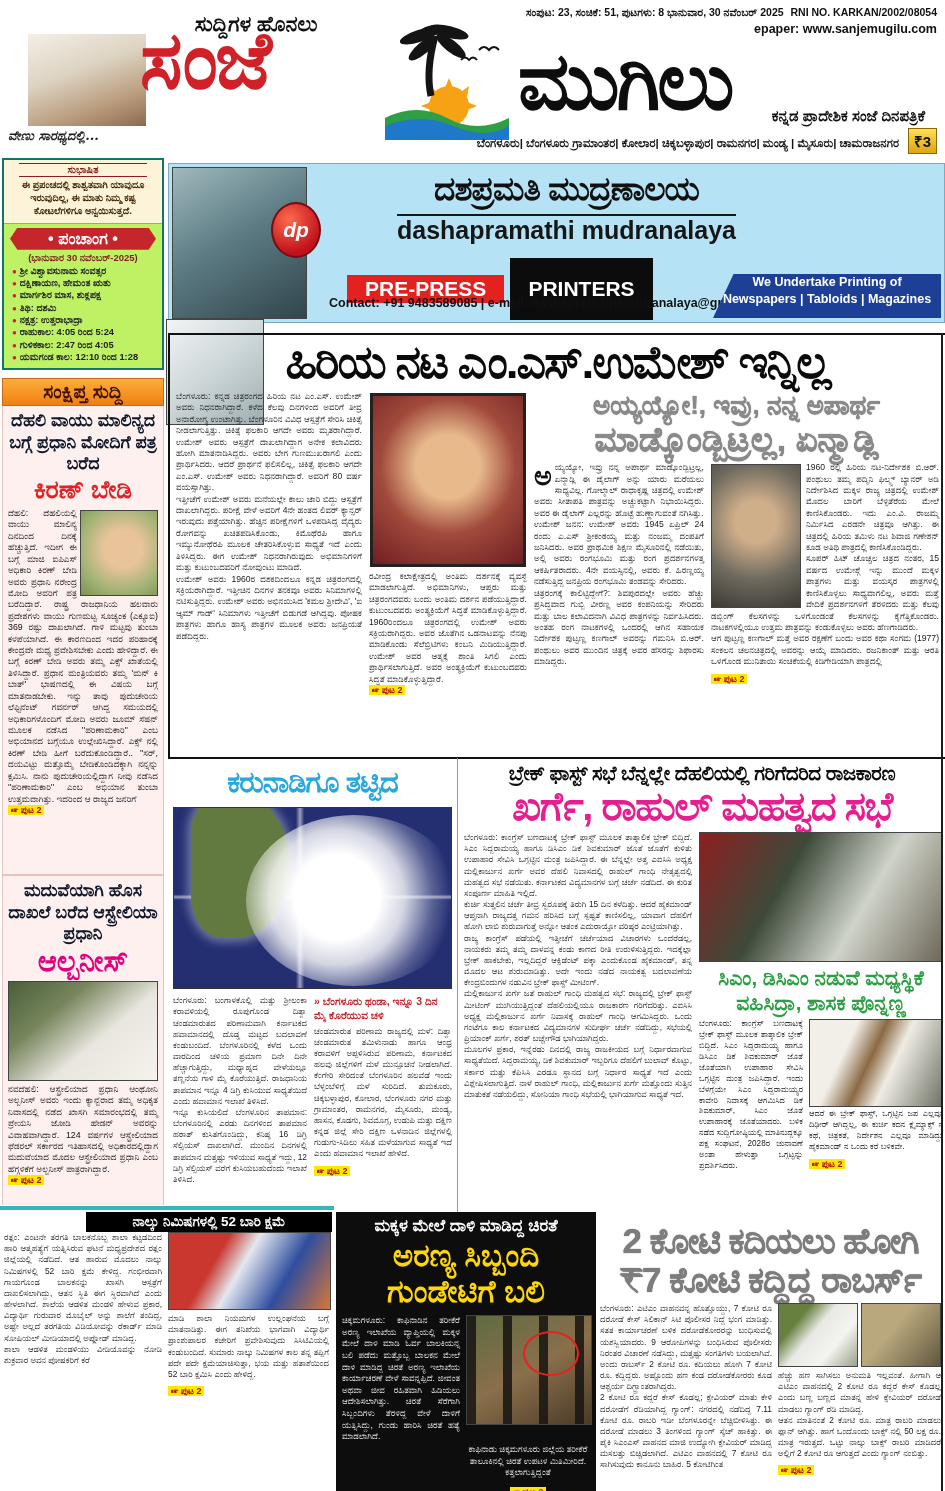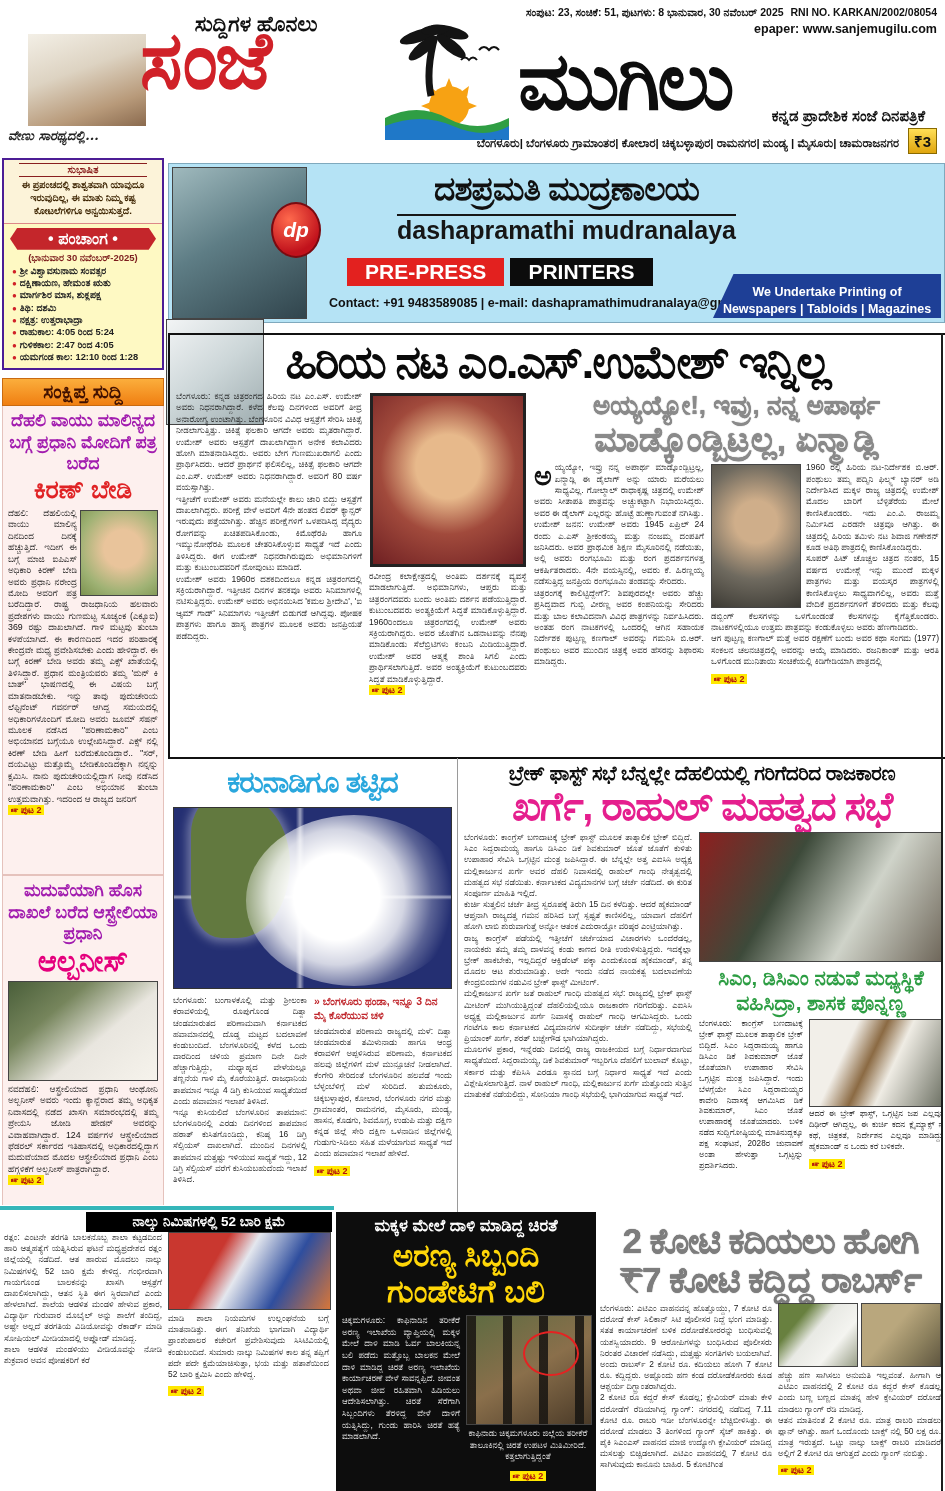--- a/index.html
+++ b/index.html
@@ -38,38 +38,38 @@
      background:radial-gradient(circle at 42% 48%,#ffffff 0 28%,rgba(255,255,255,.8) 44%,rgba(255,255,255,.25) 62%,rgba(255,255,255,0) 75%);}
   
   .issue-line{font-size:10.5px;}
   .title-red{font-size:80px;font-weight:800;color:#d02128;letter-spacing:-3px;line-height:1;}
   .title-black{font-size:80px;font-weight:800;color:#0d0d0d;letter-spacing:-3px;line-height:1;}
   .price{background:linear-gradient(#ffdf56,#dfa50e);border:1px solid #8a6a00;font-weight:800;
      font-size:15px;padding:2px 5px;}
   
   .ad{background:#b5e3f5;border:1px solid #7fa9bd;}
   .tag-red{background:#e3211f;color:#fff;font-weight:800;font-size:21px;padding:2px 18px;display:inline-block;}
-  .tag-black{background:#0c0c0c;color:#fff;font-weight:800;font-size:21px;padding:2px 18px;display:inline-block;margin-left:6px;}
+  .tag-black{background:#0c0c0c;color:#fff;font-weight:800;font-size:21px;padding:19px 18px;display:inline-block;margin-left:6px;}
   .ad-ribbon{background:#1e3f96;color:#fff;font-weight:bold;font-size:12.5px;line-height:1.35;
-     clip-path:polygon(9% 0,100% 0,100% 100%,0 100%);display:flex;flex-direction:column;justify-content:flex-end;text-align:center;}
-  
-  .sb-top{border:2px solid #4c1d95;background:#fef9c3;}
+     clip-path:polygon(9% 0,100% 0,100% 100%,0 100%);display:flex;flex-direction:column;justify-content:flex-start;text-align:center;}
+  
+  .sb-top{border:2px solid #0f766e;background:#bef264;}
   .sb-subq{background:#fcf3d9;padding:3px 5px 5px;border-bottom:1px solid #d88;}
   .sb-subq .hd{font-size:10px;color:#8a1f1f;text-align:center;font-weight:800;border-top:1px solid #8a1f1f;border-bottom:1px solid #8a1f1f;margin:0 10px 2px;}
   .sb-subq .qt{font-size:9.6px;font-weight:bold;color:#3c2300;text-align:center;line-height:1.35;}
   .ribbon{background:#c4262b;color:#fff;font-weight:800;font-size:16px;text-align:center;
      clip-path:polygon(0 50%,5% 0,95% 0,100% 50%,95% 100%,5% 100%);padding:2px 0;margin:4px 6px 2px;}
   .pan-date{font-size:9.5px;font-weight:800;color:#7c1d1d;text-align:center;}
   .pan-list{list-style:none;margin:2px 0 0;padding:0 4px 4px 8px;}
   .pan-list li{font-size:9.3px;font-weight:bold;color:#222;line-height:1.22;margin-bottom:1px;}
   .pan-list .dot{color:#d02128;margin-right:3px;font-size:8px;}
   .brief-hd{background:linear-gradient(#fbae3c,#f07f12);color:#401000;font-weight:800;font-size:19px;
      text-align:center;padding:2px 0;border:1px solid #c96a10;}
   .sb-body{background:#fdf0ee;border:1px solid #e5c2bc;border-top:none;padding:4px 5px;}
-  .sb-hl{font-size:17.5px;font-weight:800;color:#a21caf;text-align:center;line-height:1.22;}
+  .sb-hl{font-size:17.5px;font-weight:800;color:#0f172a;text-align:center;line-height:1.22;}
   .sb-name-red{font-size:25px;font-weight:800;color:#e02325;text-align:center;line-height:1.1;margin:2px 0 4px;}
   .sb-name-pink{font-size:29px;font-weight:800;color:#e5007d;text-align:center;line-height:1.05;margin:2px 0 4px;}
   .sb-txt{font-size:8.8px;line-height:1.3;text-align:justify;white-space:pre-line;}
   
   .p2{background:#ffe800;color:#b30f0f;font-weight:800;font-size:9px;padding:0 3px;white-space:nowrap;}
   
   .lead-box{border:2px solid #111;}
   .lead-hl{font-size:46px;font-weight:800;letter-spacing:-2px;line-height:1.04;text-align:center;color:#0a0a0a;padding-top:4px;}
   .lead-sub1{font-size:26px;font-weight:800;color:#8a8a8a;text-shadow:0 0 1px #555;text-align:center;line-height:1.15;}
   .lead-sub2{font-size:34px;font-weight:800;color:#8a8a8a;text-shadow:0 0 1px #555;text-align:center;line-height:1.1;}
@@ -288,21 +288,21 @@
 
   <section class="abs bm-box" style="left:336px;top:1212px;width:260px;height:279px;overflow:hidden;">
     <div class="bm-kicker">ಮಕ್ಕಳ ಮೇಲೆ ದಾಳಿ ಮಾಡಿದ್ದ ಚಿರತೆ</div>
     <div class="bm-hl">ಅರಣ್ಯ ಸಿಬ್ಬಂದಿ ಗುಂಡೇಟಿಗೆ ಬಲಿ</div>
     <div style="display:flex;padding:0 6px;">
       <div class="bm-txt" style="width:118px;flex:none;">ಚಿಕ್ಕಮಗಳೂರು: ಕಾಫಿನಾಡಿನ ತರೀಕೆರೆ ಅರಣ್ಯ ಇಲಾಖೆಯ ವ್ಯಾಪ್ತಿಯಲ್ಲಿ ಮಕ್ಕಳ ಮೇಲೆ ದಾಳಿ ಮಾಡಿ ಓರ್ವ ಬಾಲಕಿಯನ್ನ ಬಲಿ ಪಡೆದು ಮತ್ತೊಬ್ಬ ಬಾಲಕನ ಮೇಲೆ ದಾಳಿ ಮಾಡಿದ್ದ ಚಿರತೆ ಅರಣ್ಯ ಇಲಾಖೆಯ ಕಾರ್ಯಾಚರಣೆ ವೇಳೆ ಸಾವನ್ನಪ್ಪಿದೆ. ಜೀವಂತ ಅಥವಾ ಜೀವ ರಹಿತವಾಗಿ ಹಿಡಿಯಲು ಆದೇಶಿಸಲಾಗಿತ್ತು. ಚಿರತೆ ಸೆರೆಗಾಗಿ ಸಿಬ್ಬಂದಿಗಳು ತೆರಳಿದ್ದ ವೇಳೆ ದಾಳಿಗೆ ಯತ್ನಿಸಿದ್ದು, ಗುಂಡು ಹಾರಿಸಿ ಚಿರತೆ ಹತ್ಯೆ ಮಾಡಲಾಗಿದೆ.</div>
       <div style="flex:1;min-width:0;margin-left:6px;">
         <div class="ph ph-leopard" style="width:100%;height:108px;">
             <div class="circle"></div>
           </div>
-        <span class="bm-txt" style="display:block;text-align:center;margin-top:3px;">ಕಾಫಿನಾಡು ಚಿಕ್ಕಮಗಳೂರು ಜಿಲ್ಲೆಯ ತರೀಕೆರೆ ತಾಲೂಕಿನಲ್ಲಿ ಚಿರತೆ ಉಪಟಳ ಮಿತಿಮೀರಿದೆ. ಕತ್ತಲಾಗುತ್ತಿದ್ದಂತೆ</span>
+        <span class="bm-txt" style="display:block;text-align:center;margin-top:19px;">ಕಾಫಿನಾಡು ಚಿಕ್ಕಮಗಳೂರು ಜಿಲ್ಲೆಯ ತರೀಕೆರೆ ತಾಲೂಕಿನಲ್ಲಿ ಚಿರತೆ ಉಪಟಳ ಮಿತಿಮೀರಿದೆ. ಕತ್ತಲಾಗುತ್ತಿದ್ದಂತೆ</span>
         <div class="ctr" style="margin-top:2px;"><span class="p2"><span>☞</span> <span>ಪುಟ 2</span></span></div>
       </div>
     </div>
   </section>
 
   <section class="abs" style="left:600px;top:1212px;width:341px;height:279px;overflow:hidden;">
     <div class="br-hl" style="margin-top:10px;">2 ಕೋಟಿ ಕದಿಯಲು ಹೋಗಿ ₹7 ಕೋಟಿ ಕದ್ದಿದ್ದ ರಾಬರ್ಸ್</div>
     <div style="display:flex;margin-top:4px;">
       <div class="body-txt" style="width:172px;flex:none;font-size:8.4px;">ಬೆಂಗಳೂರು: ಎಟಿಎಂ ವಾಹನವನ್ನ ಹೊತ್ತೊಯ್ದು, 7 ಕೋಟಿ ರೂ ದರೋಡೆ ಕೇಸ್ ಸಿಲಿಕಾನ್ ಸಿಟಿ ಪೊಲೀಸರ ನಿದ್ದೆ ಭಂಗ ಮಾಡಿತ್ತು. ಸತತ ಕಾರ್ಯಾಚರಣೆ ಬಳಿಕ ದರೋಡೆಕೋರರನ್ನು ಬಂಧಿಸುವಲ್ಲಿ ಯಶಸ್ವಿಯಾದರು. 9 ಆರೋಪಿಗಳನ್ನು ಬಂಧಿಸಿರುವ ಪೊಲೀಸರು ನಿರಂತರ ವಿಚಾರಣೆ ನಡೆಸಿದ್ದು, ಮತ್ತಷ್ಟು ಸಂಗತಿಗಳು ಬಯಲಾಗಿವೆ. ಅಂದು ರಾಬರ್ಸ್ 2 ಕೋಟಿ ರೂ. ಕದಿಯಲು ಹೋಗಿ 7 ಕೋಟಿ ರೂ. ಕದ್ದಿದ್ದರು. ಅಷ್ಟೊಂದು ಹಣ ಕಂಡ ದರೋಡೆಕೋರರು ಕೂಡ ಆಶ್ಚರ್ಯ ದಿಗ್ಭ್ರಾಂತರಾಗಿದ್ದರು.
 2 ಕೋಟಿ ರೂ ಕದ್ದರೆ ಕೇಸ್ ಕೊಡಲ್ಲ; ಕ್ಸೇವಿಯರ್ ಮಾತು ಕೇಳಿ ದರೋಡೆಗೆ ರೆಡಿಯಾಗಿದ್ದ ಗ್ಯಾಂಗ್: ನಗರದಲ್ಲಿ ನಡೆದಿದ್ದ 7.11 ಕೋಟಿ ರೂ. ರಾಬರಿ ಇಡೀ ಬೆಂಗಳೂರನ್ನೇ ಬೆಚ್ಚಿಬೀಳಿಸಿತ್ತು. ಈ ದರೋಡೆ ಮಾಡಲು 3 ತಿಂಗಳಿಂದ ಗ್ಯಾಂಗ್ ಸ್ಕೆಚ್ ಹಾಕಿತ್ತು. ಈ ಪೈಕಿ ಸಿಎಂಎಸ್ ವಾಹನದ ಮಾಜಿ ಉದ್ಯೋಗಿ ಕ್ಸೇವಿಯರ್ ಮಾಡಿದ್ದ ಮಸಲತ್ತು ಬಿಚ್ಚಿಡಲಾಗಿದೆ. ಎಟಿಎಂ ವಾಹನದಲ್ಲಿ 7 ಕೋಟಿ ರೂ ಸಾಗಿಸುವುದು ಕಾನೂನು ಬಾಹಿರ. 5 ಕೋಟಿಗಿಂತ</div>

